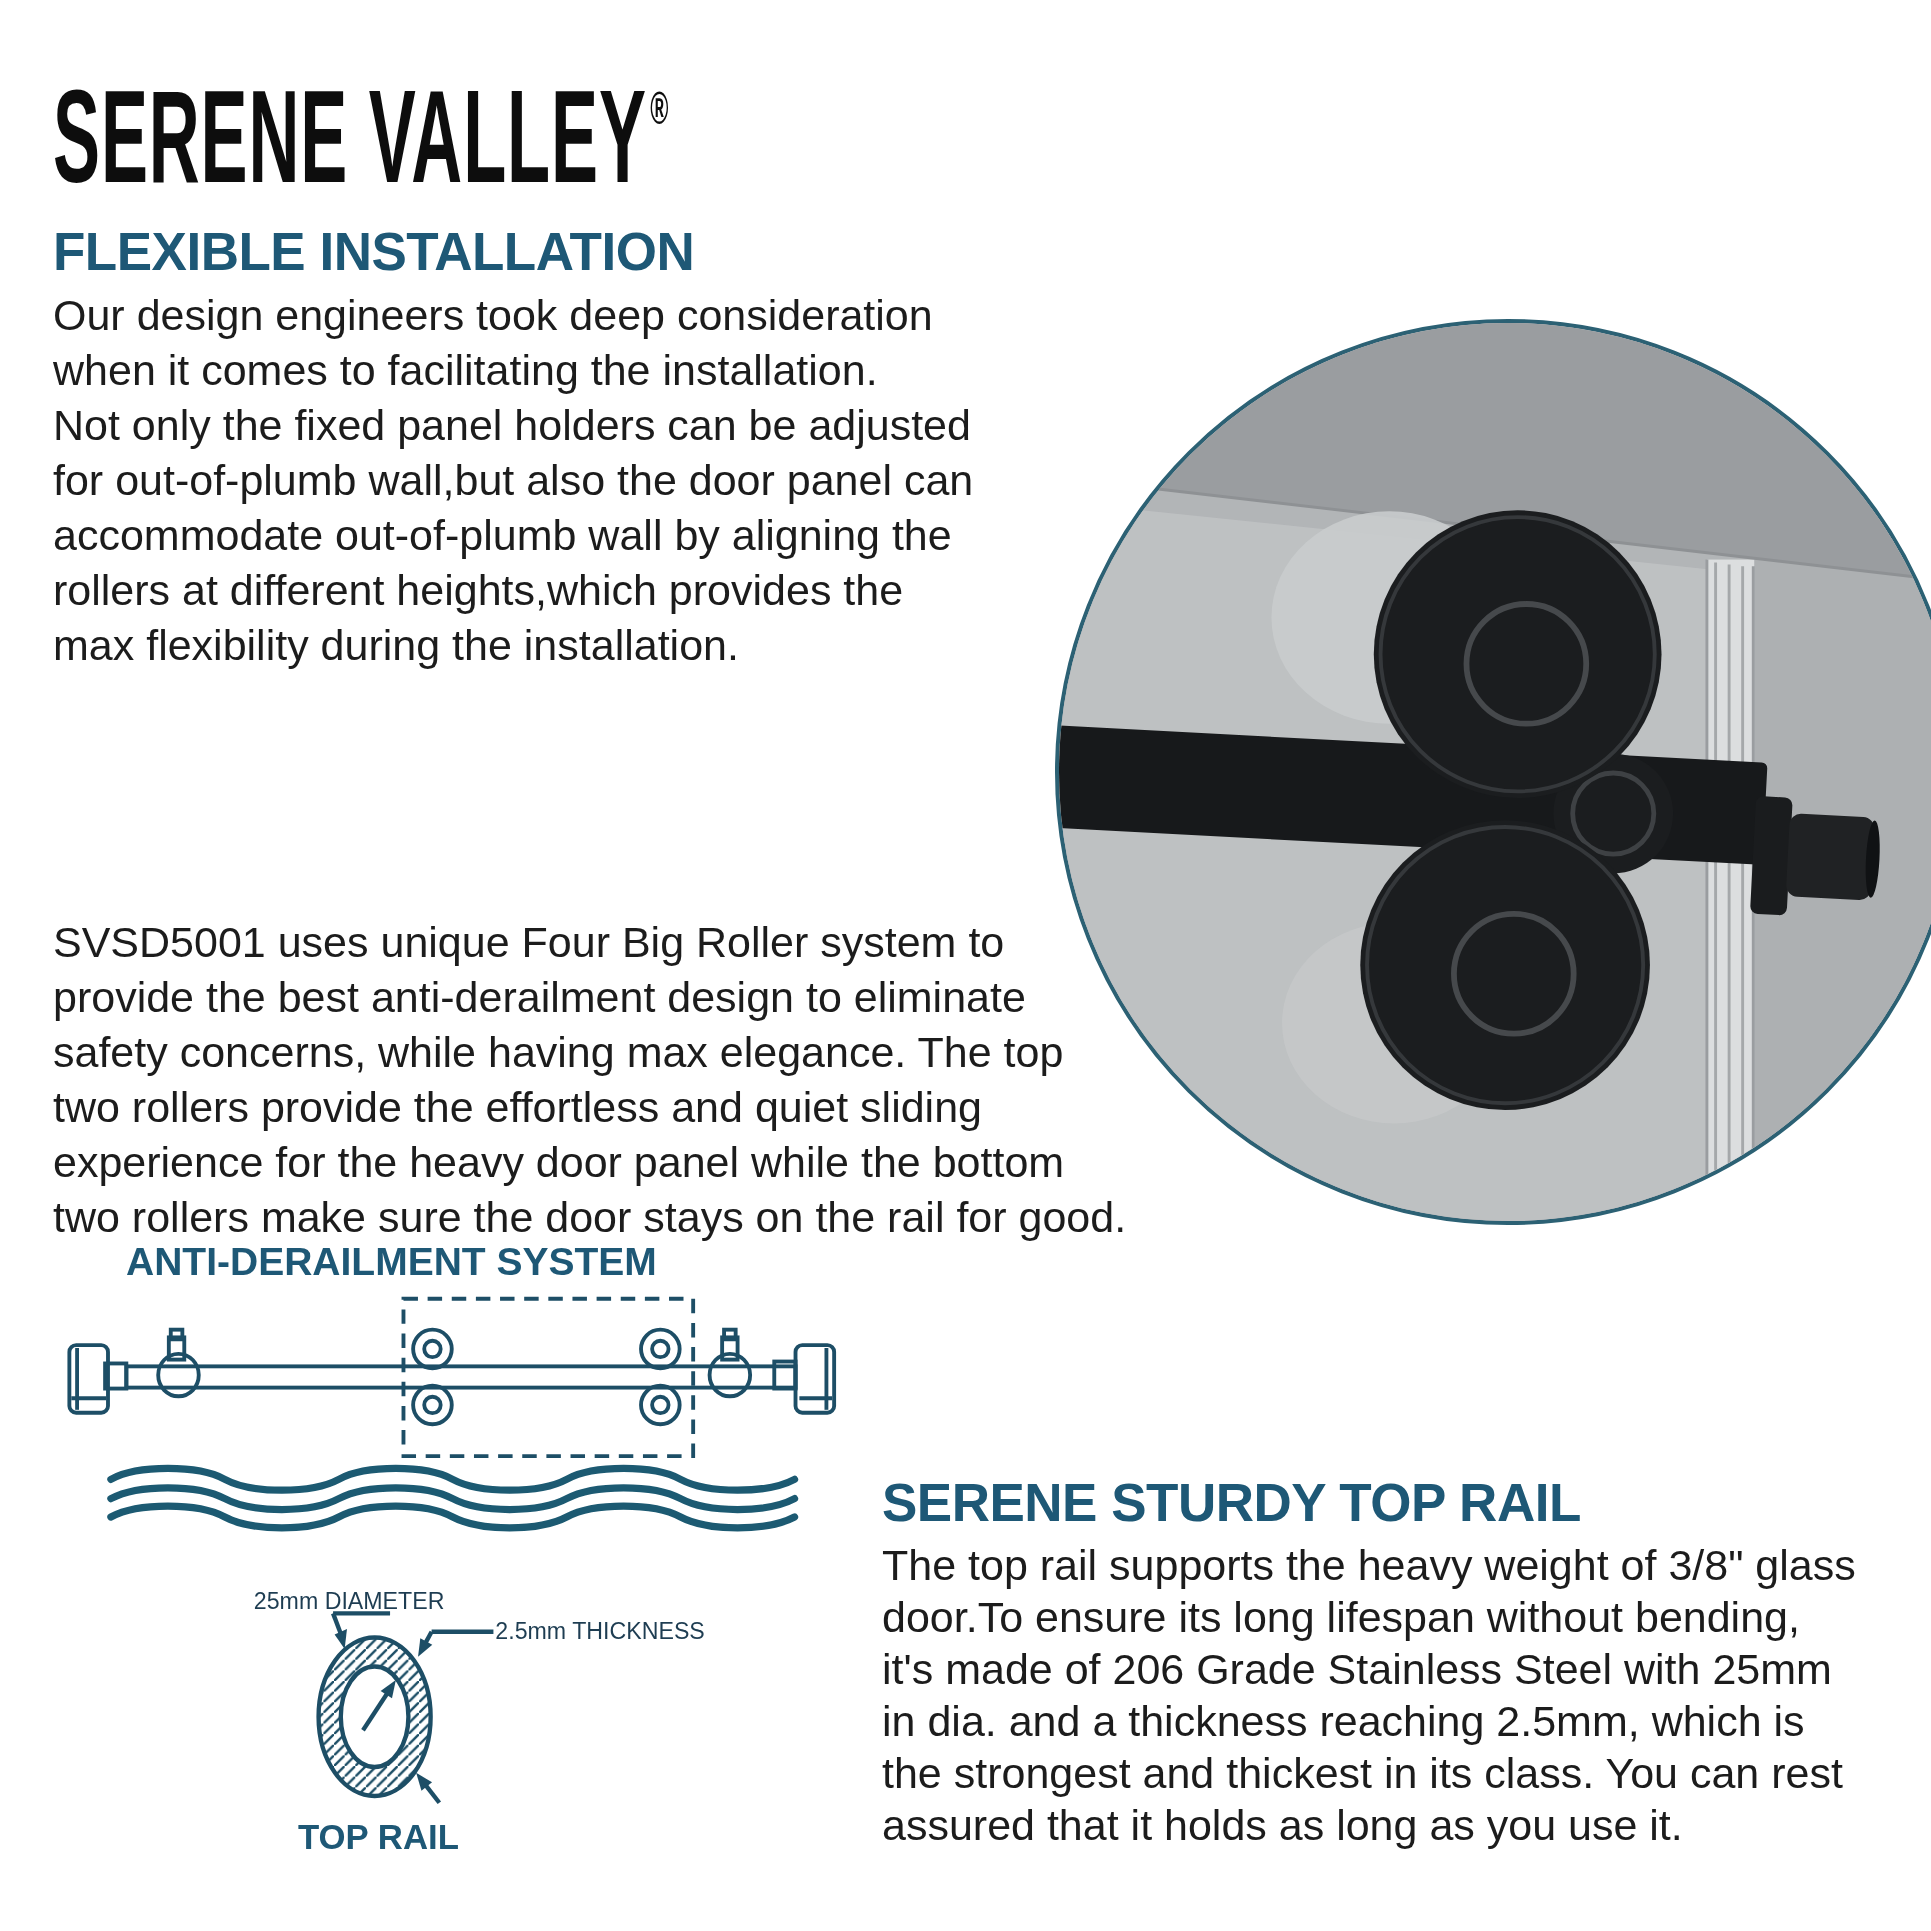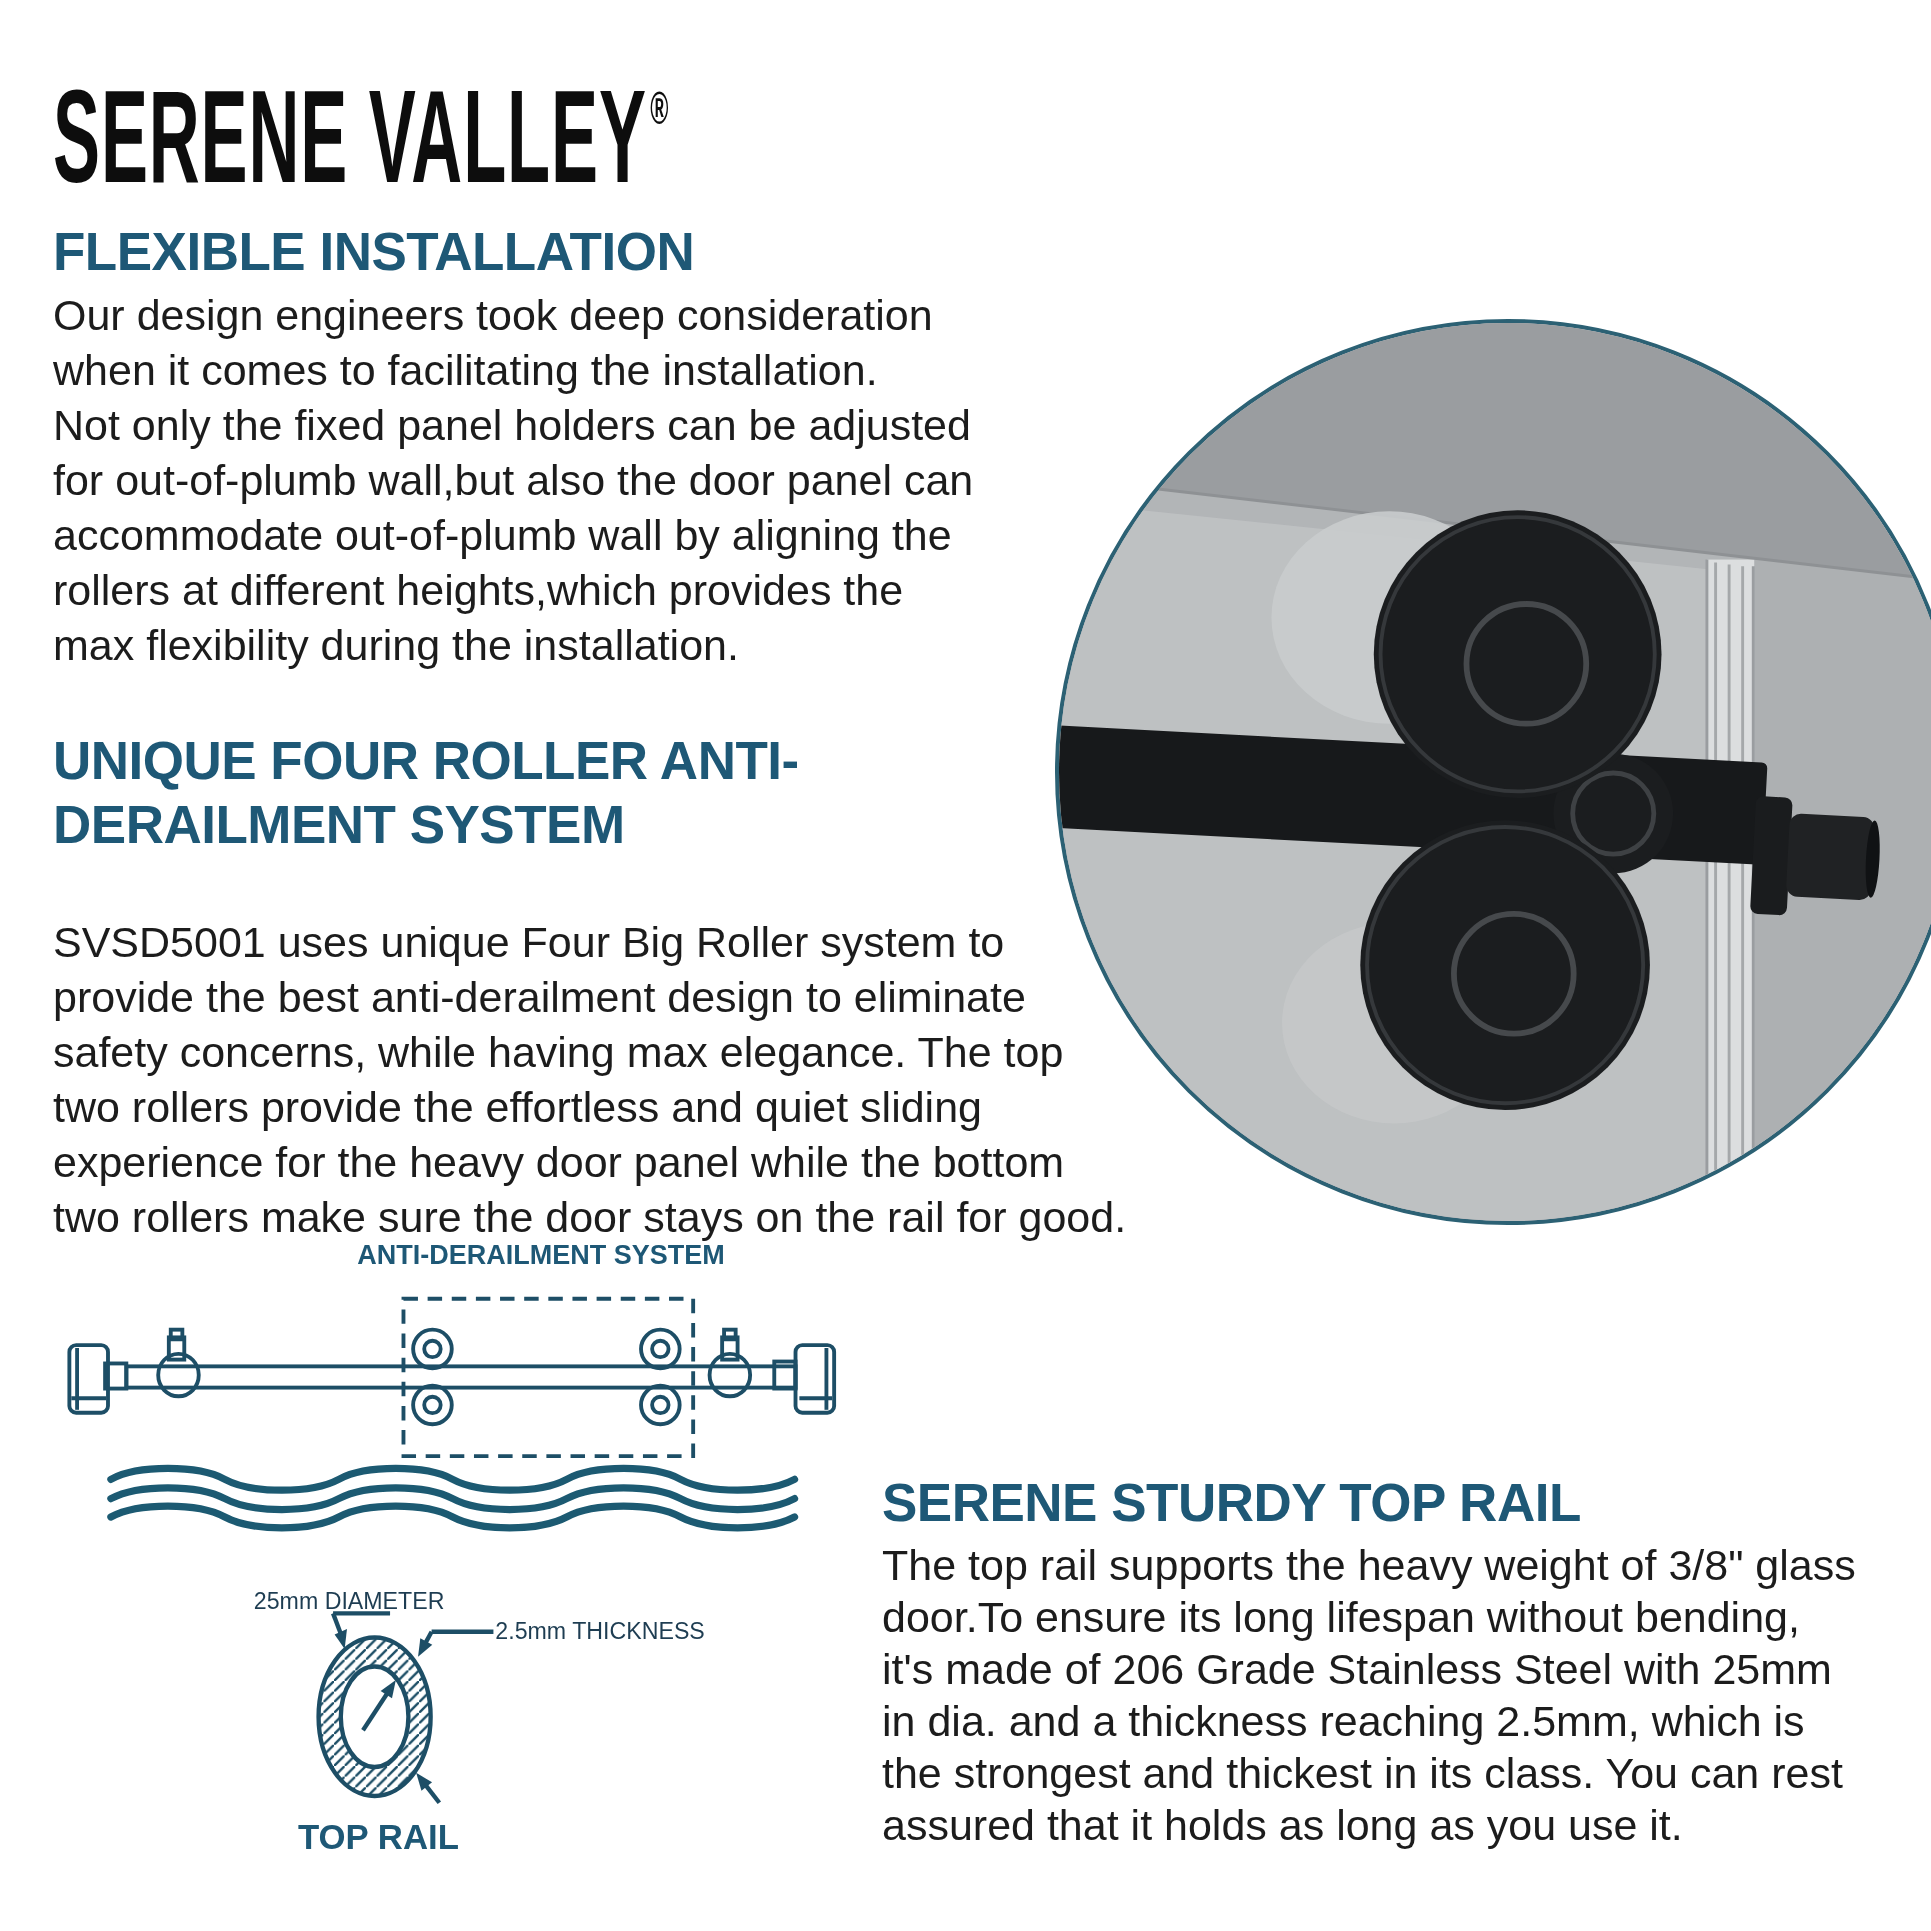--- a/index.html
+++ b/index.html
@@ -20,22 +20,22 @@
   .sec-flex-h{left:53px;top:220px;}
   .sec-flex-p{left:53px;top:288px;width:1120px;}
   .sec-roller-h{left:53px;top:729px;}
   .sec-roller-p{left:53px;top:915px;width:1139px;}
   .sec-rail-h{left:882px;top:1471px;}
   .sec-rail-p{left:882px;top:1539px;width:1004px;line-height:52px;}
   
   .photo-circle{left:1055px;top:319px;width:898px;height:898px;border-radius:50%;
     border:4.8px solid var(--circle-border,#2c6174);overflow:hidden;background:#b2b5b7;}
   
-  .diagA-title{left:126px;top:1240px;width:830px;text-align:center;
-    font-weight:700;font-size:27px;color:var(--heading-teal,#1e5876);}
+  .diagA-title{left:126px;top:1240px;width:830px;
+    font-weight:700;font-size:39px;color:var(--heading-teal,#1e5876);}
   .diagA-svg{left:48px;top:1236px;}
   .diagB-svg{left:164px;top:1564px;}
   
   .stroke-d{stroke:var(--diagram-stroke,#1d4e66);fill:none;}
   .fill-d{fill:var(--diagram-stroke,#1d4e66);}
   .wave{stroke:var(--wave-teal,#1c5a72);fill:none;stroke-width:7.5;stroke-linecap:round;}
   .ann-text{font-family:"Liberation Sans","DejaVu Sans",sans-serif;font-size:24px;
     fill:var(--annotation-navy,#1e3d52);}
   .toprail-label{font-family:"Liberation Sans","DejaVu Sans",sans-serif;font-size:36px;font-weight:700;
     fill:var(--heading-teal,#1e5876);}
@@ -53,22 +53,20 @@
 
   <div class="abs h-teal sec-flex-h">FLEXIBLE INSTALLATION</div>
   <div class="abs body-text multiline sec-flex-p">Our design engineers took deep consideration
 when it comes to facilitating the installation.
 Not only the fixed panel holders can be adjusted
 for out-of-plumb wall,but also the door panel can
 accommodate out-of-plumb wall by aligning the
 rollers at different heights,which provides the
 max flexibility during the installation.</div>
 
-  <div class="abs h-teal multiline sec-roller-h">UNIQUE FOUR ROLLER ANTI-
-DERAILMENT SYSTEM</div>
   <div class="abs body-text multiline sec-roller-p">SVSD5001 uses unique Four Big Roller system to
 provide the best anti-derailment design to eliminate
 safety concerns, while having max elegance. The top
 two rollers provide the effortless and quiet sliding
 experience for the heavy door panel while the bottom
 two rollers make sure the door stays on the rail for good.</div>
 
   <div class="abs photo-circle">
     <svg width="898" height="898" viewBox="0 0 930 930">
 

